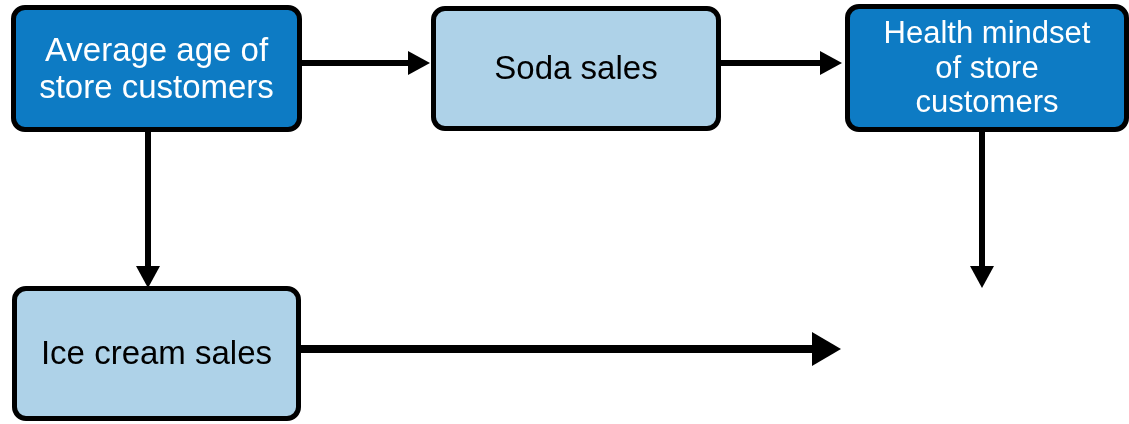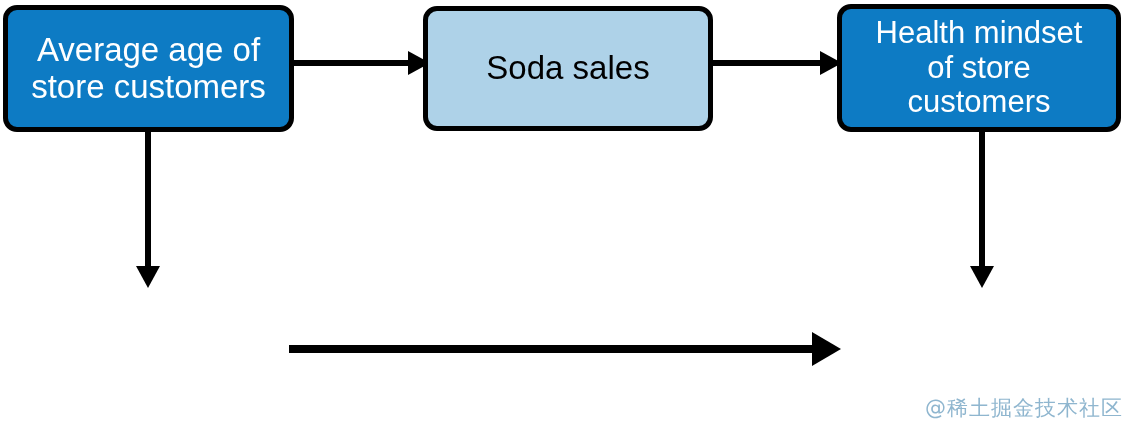--- a/index.html
+++ b/index.html
@@ -21,20 +21,21 @@
     position: absolute;
     box-sizing: border-box;
     border: 5px solid #000000;
     border-radius: 14px;
     display: flex;
     align-items: center;
     justify-content: center;
     text-align: center;
     line-height: 1.12;
     z-index: 3;
+    margin-left: 8px;
   }
   .node .label {
     display: block;
     padding: 0 10px;
     white-space: pre-line;
   }
   .node.dark {
     background: #0d7bc4;
     color: #ffffff;
   }
@@ -119,17 +120,19 @@
   <div class="node light" id="node-soda">
     <span class="label">Soda sales</span>
   </div>
 
   <div class="node dark" id="node-health">
     <span class="label">Health mindset
 of store
 customers</span>
   </div>
 
+  <div class="node light" id="node-icecream">
+    <span class="label">Ice cream sales</span>
+  </div>
 
 
-  <div id="watermark">@稀土掘金技术社区</div>
 
 </div>
 
 </body></html>

